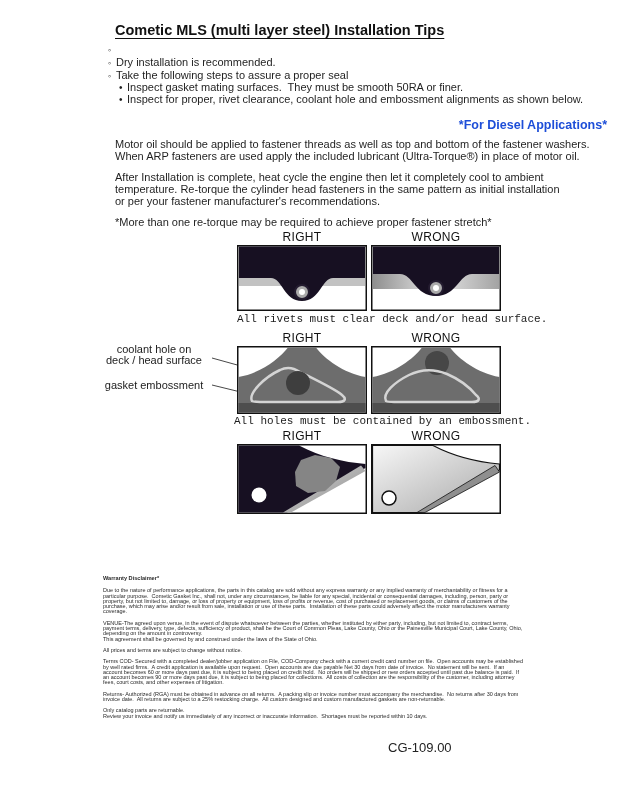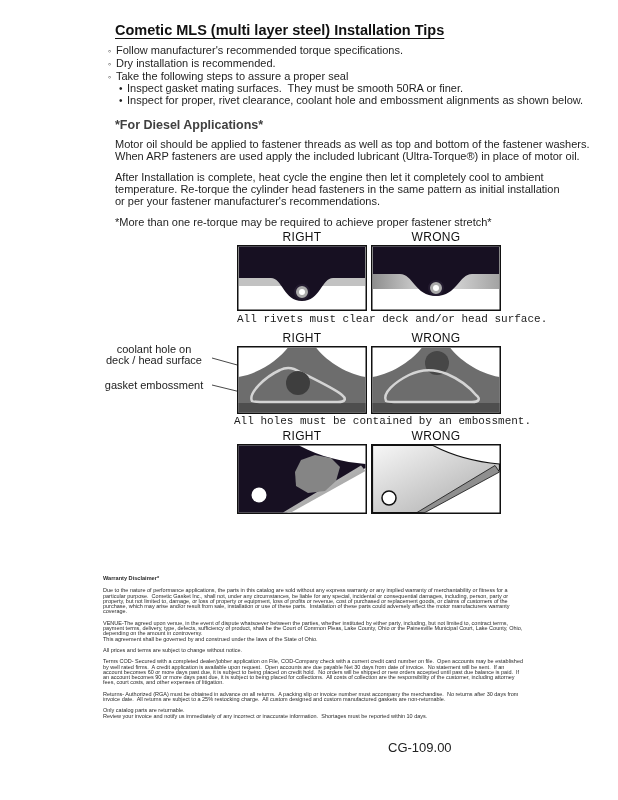--- a/index.html
+++ b/index.html
@@ -16,21 +16,21 @@
     text-decoration:underline;text-underline-offset:3px;text-decoration-thickness:1.2px;
   }
   .bullets{position:absolute;left:108px;top:45px;font-size:11px;line-height:11.8px;width:500px;}
   .b-line{display:flex;align-items:baseline;}
   .b-line .mk{width:8px;flex:0 0 8px;font-size:9px;}
   .b-sub{margin-left:11px;}
   .b-sub .mk{width:8px;flex:0 0 8px;font-size:10px;}
 
   
   .diesel{position:absolute;left:115px;top:118px;width:492px;}
-  .diesel h2{margin:0 0 7px 0;font-size:12.5px;font-weight:bold;color:#404040;}
+  .diesel h2{margin:0 0 7px 0;font-size:12.5px;font-weight:bold;color:#1d4ed8;text-align:right;}
   .diesel p{margin:7px 0 9px 0;font-size:11px;line-height:11.9px;}
 
   
   .dg-row{position:absolute;left:0;width:618px;}
   .dg-row1{top:230px;height:100px;}
   .dg-row2{top:331px;height:114px;}
   .dg-row3{top:429px;height:116px;}
   .rw-label{position:absolute;top:0;width:130px;text-align:center;font-size:12px;letter-spacing:0.3px;color:#111;}
   .rw-left{left:237px;}
   .rw-right{left:371px;}
@@ -57,21 +57,20 @@
 </head>
 <body>
 
 <div class="page">
 
   <h1 class="title">Cometic MLS (multi layer steel) Installation Tips</h1>
 
   <div class="bullets">
     <div class="b-line">
       <span class="mk">◦</span>
-      <span>Follow manufacturer's recommended torque specifications.</span>
     </div>
     <div class="b-line">
       <span class="mk">◦</span>
       <span>Dry installation is recommended.</span>
     </div>
     <div class="b-line">
       <span class="mk">◦</span>
       <span>Take the following steps to assure a proper seal</span>
     </div>
     <div class="b-line b-sub">

